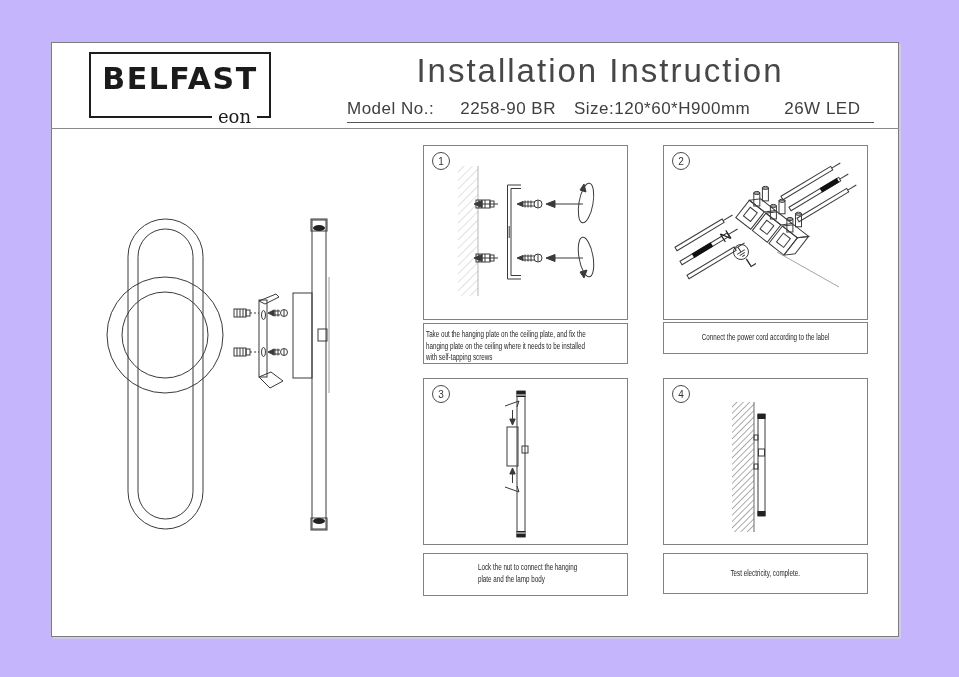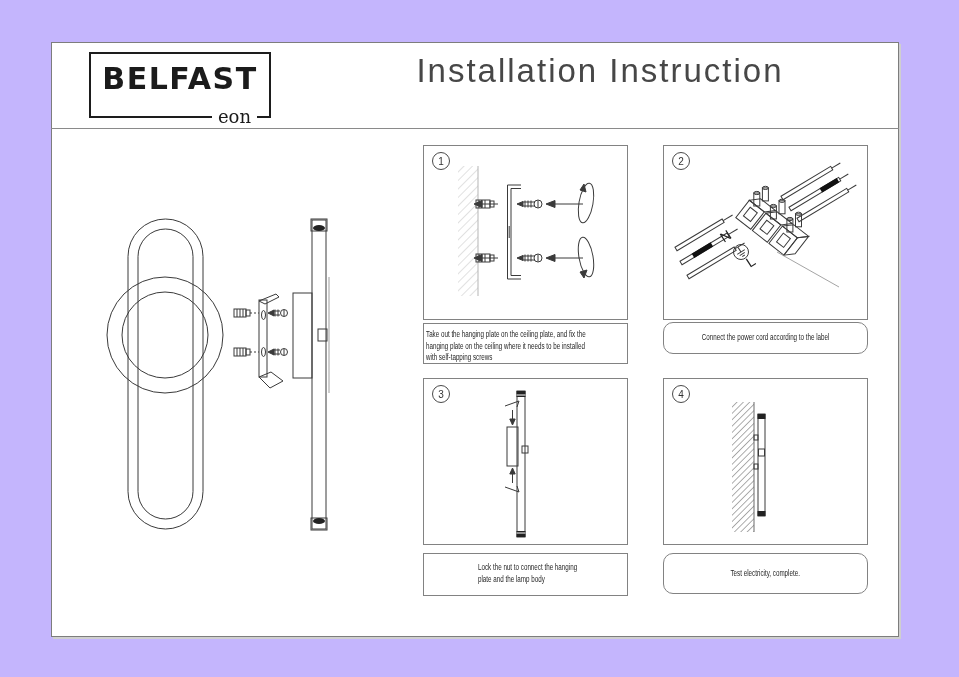--- a/index.html
+++ b/index.html
@@ -71,40 +71,46 @@
     border: 1px solid #4a4a4a;
     font-size: 10px; color: #333;
     display: flex; align-items: center; justify-content: center;
   }
   .cap-text {
     font-size: 8.7px; line-height: 11.5px; color: #1f1f1f;
     transform: scaleX(0.72); transform-origin: 0 50%;
     white-space: nowrap;
   }
   .cap-left { padding: 5px 0 0 2px; }
-  .cap-center { display: flex; flex-direction: column; align-items: center; justify-content: center; border-radius: 10px; }
+  .cap-center { display: flex; flex-direction: column; align-items: center; justify-content: center; }
   .cap-center .cap-text { transform-origin: 50% 50%; text-align: center; }
   .cap-block { padding-top: 8px; padding-left: 54px; }
   svg { display: block; }
   text { font-family: "Liberation Sans", sans-serif; }
 </style>
 </head>
 <body>
 
 <div class="page">
 
   <div class="sheet"></div>
   <div class="header-divider"></div>
 
   <div class="logo-box">
     <span class="brand-name">BELFAST</span>
     <span class="brand-sub">eon</span>
   </div>
 
   <div class="doc-title">Installation Instruction</div>
+  <div class="model-line">
+    <span class="m-label">Model No.:</span>
+    <span class="m-value">2258-90 BR</span>
+    <span class="m-size">Size:120*60*H900mm</span>
+    <span class="m-power">26W LED</span>
+  </div>
 
   <svg style="position:absolute;left:60px;top:148px" width="350" height="490" viewBox="0 0 350 490" fill="none" stroke="#3a3a3a" stroke-width="1">
 
     <g>
       <rect x="68" y="71" width="75" height="310" rx="37.5"></rect>
       <rect x="78" y="81" width="55" height="290" rx="27.5"></rect>
       <circle cx="105" cy="187" r="58"></circle>
       <circle cx="105" cy="187" r="43"></circle>
     </g>
 

